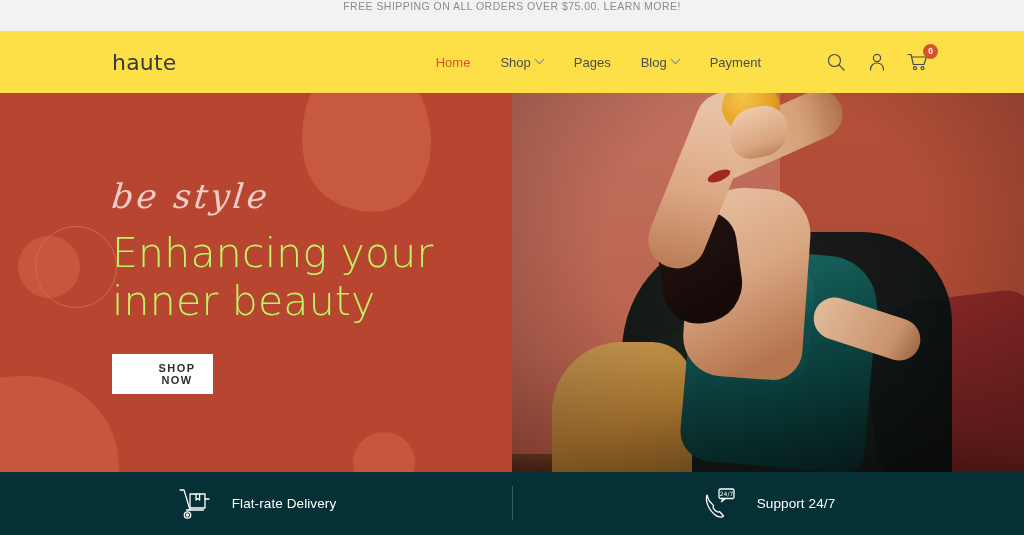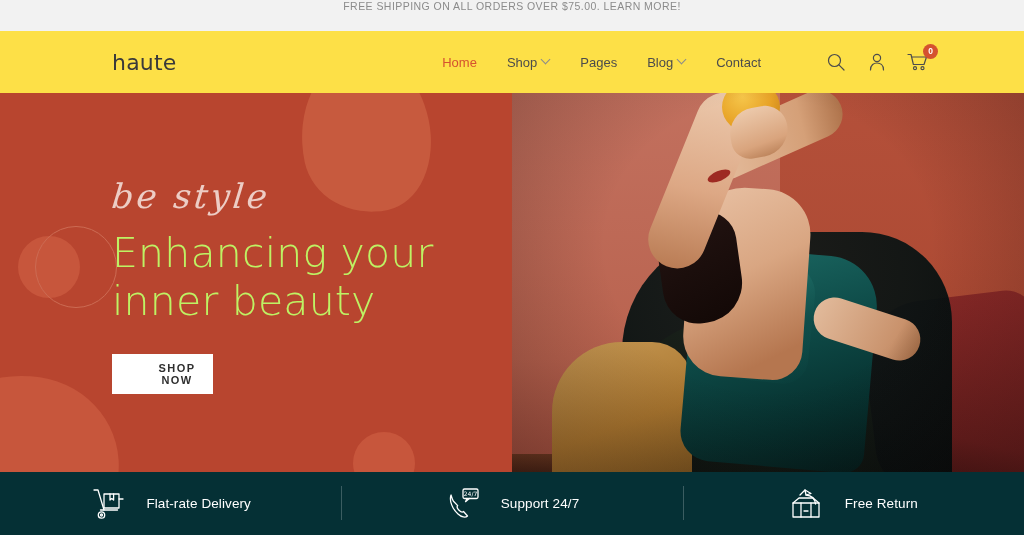--- a/index.html
+++ b/index.html
@@ -326,21 +326,21 @@
         <span class="chev"></span>
       </div>
       <div class="nav-item">
         <span>Pages</span>
       </div>
       <div class="nav-item">
         <span>Blog</span>
         <span class="chev"></span>
       </div>
       <div class="nav-item">
-        <span>Contact</span>
+        <span>Payment</span>
       </div>
 
       <div class="icons">
         <div class="icon-btn">
           <svg width="20" height="20" viewBox="0 0 20 20">
             <circle cx="8.5" cy="8.5" r="6" fill="none" stroke="#4c4c4c" stroke-width="1.2"></circle>
             <line x1="12.9" y1="12.9" x2="18" y2="18" stroke="#4c4c4c" stroke-width="1.2" stroke-linecap="round"></line>
           </svg>
         </div>
         <div class="icon-btn">
@@ -427,29 +427,16 @@
           <path d="M5 8 C3 14 6.5 22 12 27 C15.5 30.3 19.5 31 21.5 29 L17.5 24.5 C16.5 25.5 14.8 25 13 23.2 C11.2 21.4 10.7 19.6 11.7 18.6 L7.5 14.2 C6.6 13.2 5.6 10 5 8 Z"></path>
           <rect x="17" y="2" width="15" height="9.5" rx="1.5"></rect>
           <path d="M21 11.5 l-1.5 3.2 3.8-3.2"></path>
           <text x="24.5" y="9" font-family="DejaVu Sans, sans-serif" font-size="6" fill="#ffffff" stroke="none" text-anchor="middle">24/7</text>
         </svg>
       </span>
       <span class="feature-label">Support 24/7</span>
     </div>
 
 
-    <div class="feature">
-      <span class="feature-icon">
-        <svg width="36" height="34" viewBox="0 0 36 34" fill="none" stroke="#ffffff" stroke-width="1.3" stroke-linecap="round" stroke-linejoin="round">
-          <path d="M10 8 L15 3 L16 8 C22 8.5 25 12 25.5 17"></path>
-          <path d="M15 3 L21 6.5 L16 8"></path>
-          <path d="M3 16 L9 11 h14 l6 5"></path>
-          <path d="M3 16 v14 h26 V16 Z"></path>
-          <path d="M11 16 v14 M21 16 v14"></path>
-          <path d="M14 24 h4"></path>
-        </svg>
-      </span>
-      <span class="feature-label">Free Return</span>
-    </div>
 
   </div>
 
 </div>
 
 </body></html>

